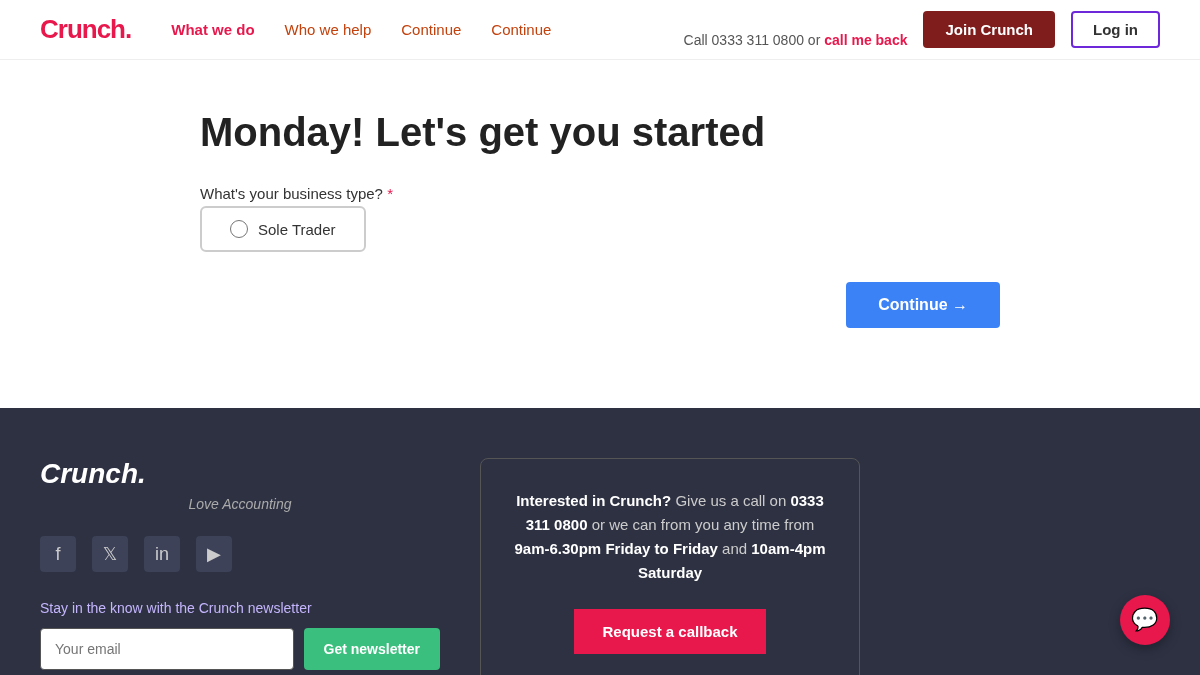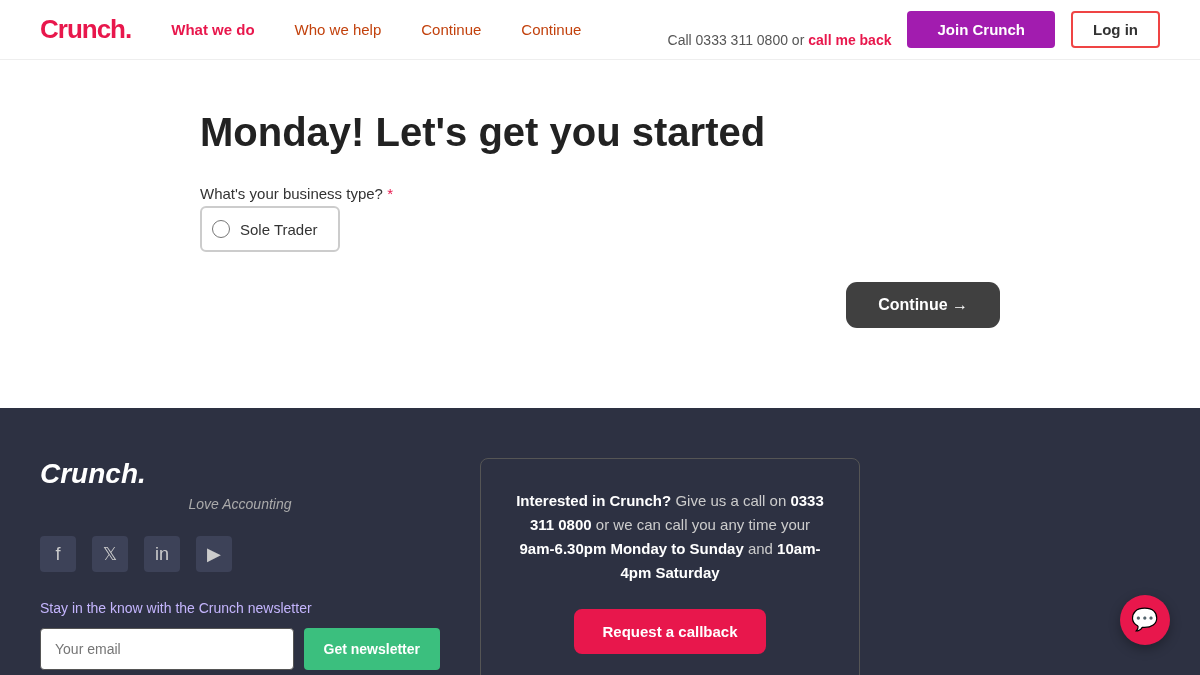--- a/index.html
+++ b/index.html
@@ -19,54 +19,54 @@
     .nav-logo {
       font-size: 26px;
       font-weight: 900;
       color: #e8174c;
       margin-right: 40px;
       letter-spacing: -1px;
     }
     .nav-links {
       display: flex;
       align-items: center;
-      gap: 40px;
+      gap: 30px;
       flex: 1;
     }
     .nav-link {
       text-decoration: none;
       color: #c2410c;
       font-size: 15px;
       font-weight: 500;
     }
     .nav-link.active { color: #e8174c; font-weight: 600; }
     .nav-right {
       display: flex;
       align-items: flex-end;
       gap: 16px;
     }
     .nav-phone {
       font-size: 14px;
       color: #555;
     }
     .nav-phone a { color: #e8174c; text-decoration: none; font-weight: 600; }
     .btn-join {
-      background: #a21caf;
+      background: #7f1d1d;
       color: #fff;
       border: none;
-      padding: 10px 30px;
+      padding: 10px 22px;
       border-radius: 4px;
       font-size: 15px;
       font-weight: 600;
       cursor: pointer;
     }
     .btn-login {
       background: #fff;
       color: #333;
-      border: 2px solid #ef4444;
+      border: 2px solid #6d28d9;
       padding: 8px 20px;
       border-radius: 4px;
       font-size: 15px;
       font-weight: 600;
       cursor: pointer;
     }
 
     
     .main-content {
       background: #fff;
@@ -98,21 +98,21 @@
       display: flex;
       gap: 14px;
       margin-bottom: 30px;
     }
     .radio-option {
       display: flex;
       align-items: center;
       gap: 10px;
       border: 2px solid #ccc;
       border-radius: 6px;
-      padding: 12px 10px;
+      padding: 12px 28px;
       cursor: pointer;
       background: #fff;
       min-width: 140px;
     }
     .radio-option input[type="radio"] {
       width: 18px;
       height: 18px;
       accent-color: #e8174c;
       cursor: pointer;
     }
@@ -121,25 +121,25 @@
       color: #333;
       cursor: pointer;
     }
     .continue-row {
       display: flex;
       justify-content: flex-end;
       max-width: 800px;
       margin: 0 auto;
     }
     .btn-continue {
-      background: #404040;
+      background: #3b82f6;
       color: #fff;
       border: none;
       padding: 14px 32px;
-      border-radius: 11px;
+      border-radius: 4px;
       font-size: 16px;
       font-weight: 600;
       cursor: pointer;
     }
 
     
     .footer {
       background: #2d3142;
       color: #ccc;
       padding: 50px 40px 40px;
@@ -229,21 +229,21 @@
       color: #ccc;
       line-height: 1.6;
       margin-bottom: 24px;
     }
     .contact-text strong { color: #fff; }
     .btn-callback {
       background: #e8174c;
       color: #fff;
       border: none;
       padding: 14px 28px;
-      border-radius: 8px;
+      border-radius: 0;
       font-size: 15px;
       font-weight: 600;
       cursor: pointer;
     }
 
     
     .chat-bubble {
       position: fixed;
       bottom: 30px;
       right: 30px;
@@ -318,22 +318,22 @@
         <button class="btn-newsletter">Get newsletter</button>
       </div>
 
     </div>
 
     <div class="footer-contact-box">
       <p class="contact-text">
         <strong>Interested in Crunch?</strong>
         <span>Give us a call on</span>
         <strong>0333 311 0800</strong>
-        <span>or we can call you any time your</span>
-        <strong>9am-6.30pm Monday to Sunday</strong>
+        <span>or we can from you any time from</span>
+        <strong>9am-6.30pm Friday to Friday</strong>
         <span>and</span>
         <strong>10am-4pm Saturday</strong>
       </p>
       <button class="btn-callback">Request a callback</button>
     </div>
   </div>
 
 </footer>
 
 <div class="chat-bubble">

